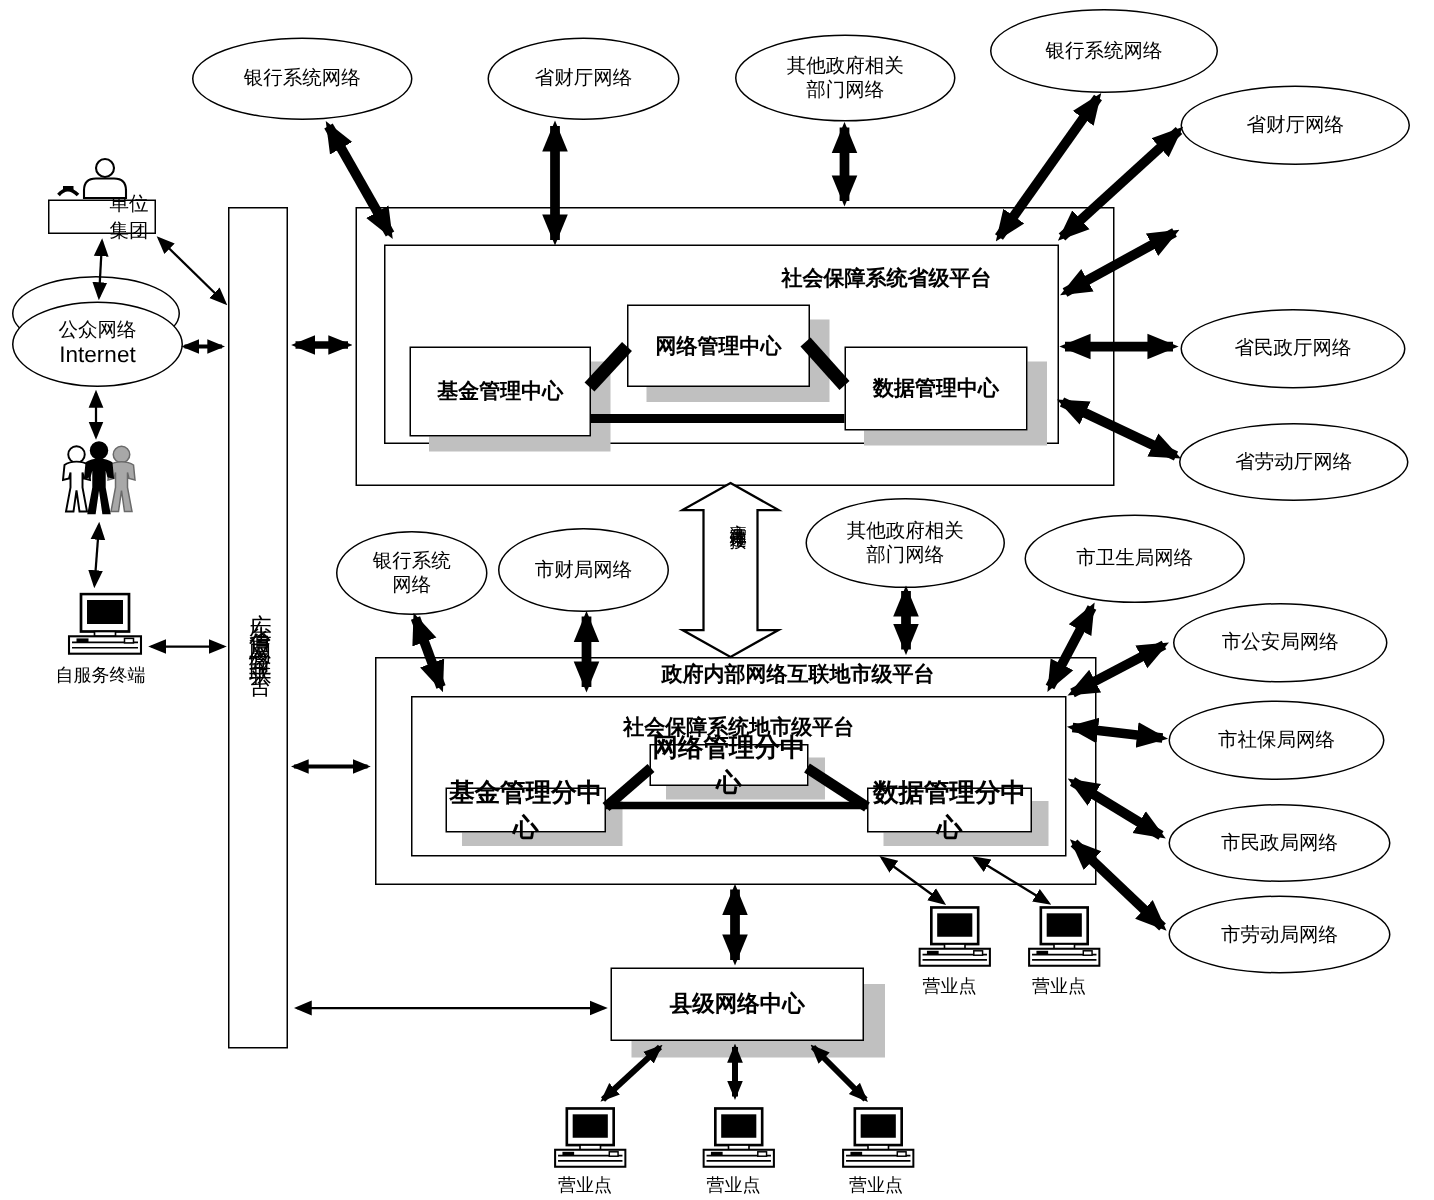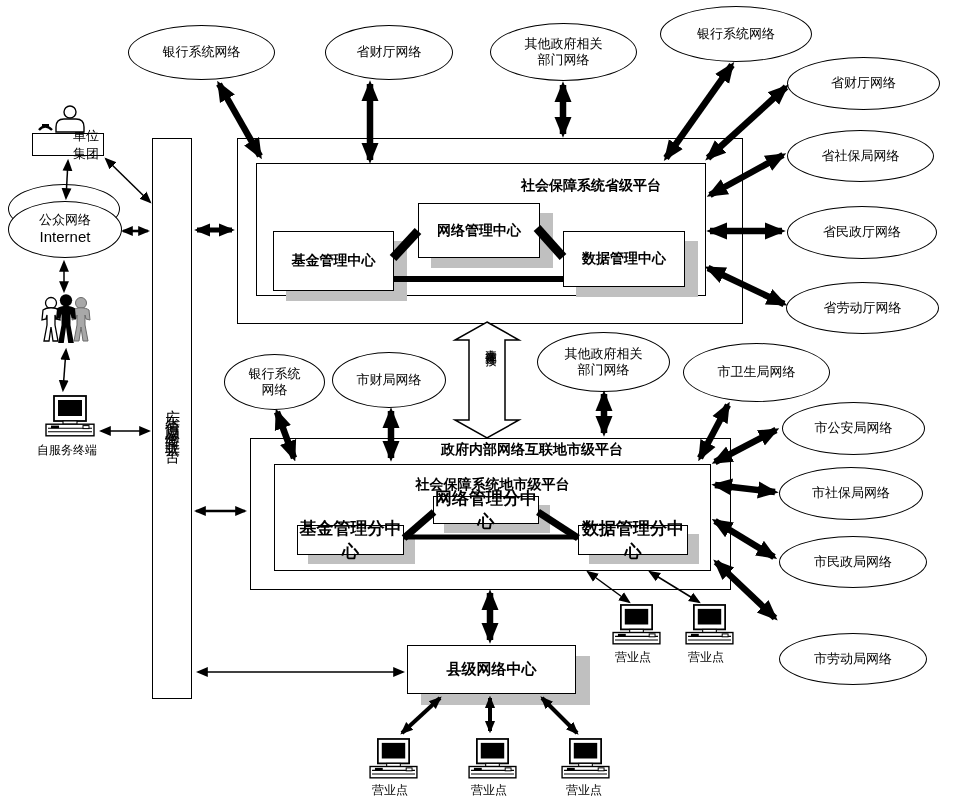--- a/index.html
+++ b/index.html
@@ -96,23 +96,20 @@
     </div>
   <div class="abs ellipse" style="left:490px;top:23px;width:147px;height:58px;">
     <span style="max-width:84px;">其他政府相关部门网络</span>
     </div>
   <div class="abs ellipse" style="left:660px;top:6px;width:152px;height:56px;">
     <span>银行系统网络</span>
     </div>
   <div class="abs ellipse" style="left:787px;top:57px;width:153px;height:53px;">
     <span>省财厅网络</span>
     </div>
-  <div class="abs ellipse" style="left:787px;top:130px;width:147px;height:52px;">
-    <span>省社保局网络</span>
-    </div>
   <div class="abs ellipse" style="left:787px;top:206px;width:150px;height:53px;">
     <span>省民政厅网络</span>
     </div>
   <div class="abs ellipse" style="left:786px;top:282px;width:153px;height:52px;">
     <span>省劳动厅网络</span>
     </div>
 
   <div class="abs ellipse" style="left:224px;top:354px;width:101px;height:56px;">
     <span style="max-width:56px;">银行系统网络</span>
     </div>
@@ -127,21 +124,21 @@
     </div>
   <div class="abs ellipse" style="left:782px;top:402px;width:143px;height:53px;">
     <span>市公安局网络</span>
     </div>
   <div class="abs ellipse" style="left:779px;top:467px;width:144px;height:53px;">
     <span>市社保局网络</span>
     </div>
   <div class="abs ellipse" style="left:779px;top:536px;width:148px;height:52px;">
     <span>市民政局网络</span>
     </div>
-  <div class="abs ellipse" style="left:779px;top:633px;width:148px;height:52px;">
+  <div class="abs ellipse" style="left:779px;top:597px;width:148px;height:52px;">
     <span>市劳动局网络</span>
     </div>
 
   <div class="abs" style="left:36px;top:103px;width:58px;height:30px;">
     <svg width="58" height="30" viewBox="0 0 58 30">
       <circle cx="34" cy="9" r="6" fill="#fff" stroke="#000" stroke-width="1.4"></circle>
       <path d="M20,29 L20,24 Q20,16 28,16 L40,16 Q48,16 48,24 L48,29 Z" fill="#fff" stroke="#000" stroke-width="1.4"></path>
       <path d="M3,27 q6,-7 13,0" fill="none" stroke="#000" stroke-width="2.4"></path>
       <rect x="6" y="21" width="7" height="3" fill="#000"></rect>
     </svg>

